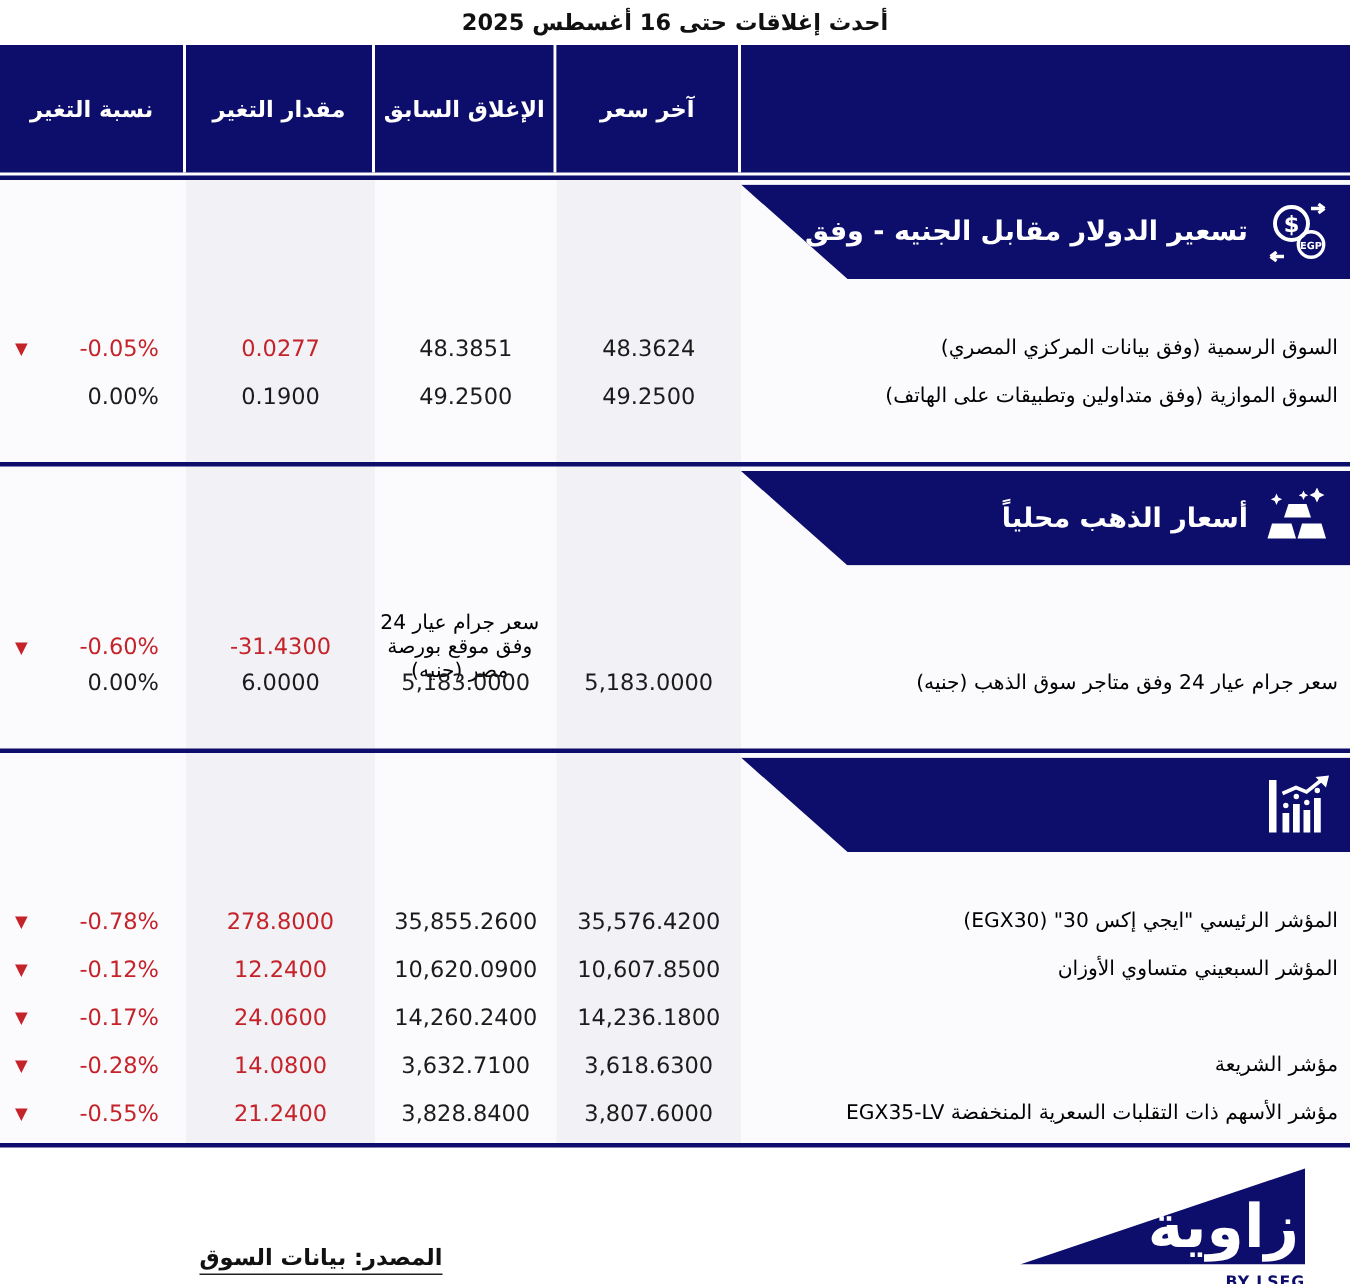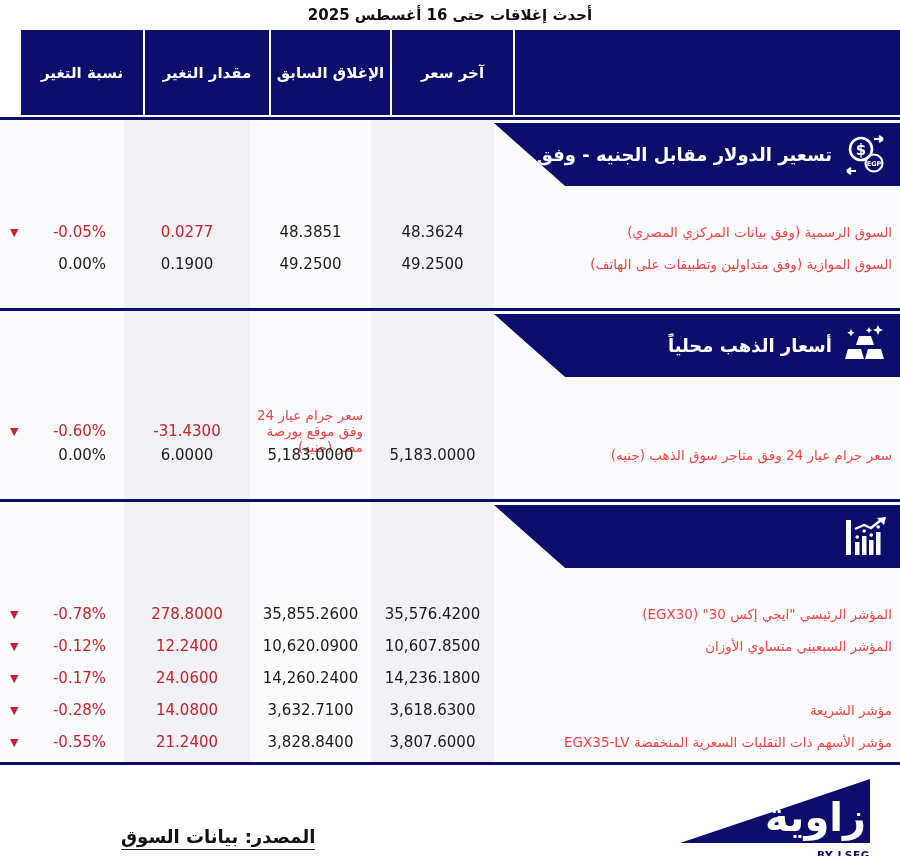--- a/index.html
+++ b/index.html
@@ -7,21 +7,21 @@
     --red:#c5232a;
     --col-light:#fbfbfd;
     --col-shade:#f1f1f6;
     --c1:124px; --c2:126px; --c3:121px; --c4:123px;
   }
   *{margin:0;padding:0;box-sizing:border-box;}
   html,body{background:#fff;}
   body{width:900px;height:856px;overflow:hidden;font-family:"DejaVu Sans","Liberation Sans",sans-serif;position:relative;}
   .top-title{height:30px;display:flex;align-items:center;justify-content:center;font-size:15px;font-weight:bold;color:#111;}
   .grid5{display:grid;grid-template-columns:var(--c1) var(--c2) var(--c3) var(--c4) 1fr;}
-  .header-grid{height:85px;margin-left:21px;}
+  .header-grid{height:85px;}
   .header-grid .hcell{background:var(--navy);color:#fff;font-size:15px;font-weight:bold;display:flex;align-items:center;justify-content:center;border-right:2px solid #fff;}
   .header-grid .hcell:last-child{border-right:none;}
   .gap2{height:2px;}
   .sep{height:3px;background:var(--navy);position:relative;z-index:2;}
   .tbody{position:relative;}
   .stripes{position:absolute;inset:0;z-index:0;}
   .stripe{position:absolute;top:0;bottom:0;}
   .st1{left:0;width:124px;background:var(--col-light);}
   .st2{left:124px;width:126px;background:var(--col-shade);}
   .st3{left:250px;width:121px;background:var(--col-light);}
@@ -32,25 +32,25 @@
           clip-path:polygon(0 0,100% 0,100% 100%,17.5% 100%);
           direction:rtl;display:flex;align-items:center;gap:10px;padding-right:12px;}
   .b-title{color:#fff;font-size:18px;font-weight:bold;white-space:nowrap;}
   .b-icon{display:flex;align-items:center;}
   .rows{padding:30px 0 28px;}
   .rows-last{padding:30px 0 4px;}
   .row{height:32px;align-items:center;}
   .cell{display:flex;align-items:center;height:100%;font-size:15px;color:#1b1b1b;}
   .c-pct{justify-content:space-between;padding:0 18px 0 10px;}
   .c-mid{justify-content:center;}
-  .c-label{direction:rtl;justify-content:flex-start;text-align:right;padding-right:8px;font-size:13.5px;color:#ef4444;}
+  .c-label{direction:rtl;justify-content:flex-start;text-align:center;padding-right:8px;font-size:13.5px;color:#000000;}
   .arrow{font-size:11px;color:var(--red);width:14px;}
   .red{color:var(--red);}
   .footer{position:relative;height:91px;}
-  .source{position:absolute;left:121px;bottom:6px;font-size:18px;font-weight:bold;color:#111;
+  .source{position:absolute;left:133px;bottom:6px;font-size:15px;font-weight:bold;color:#111;
           border-bottom:1.5px solid #222;padding-bottom:2px;direction:rtl;}
   .logo{position:absolute;right:30px;top:12px;text-align:right;}
   .logo-sub{font-size:10.5px;font-weight:bold;color:var(--navy);letter-spacing:0.6px;margin-top:2px;}
 </style>
 </head>
 <body>
 
 <div class="top-title" dir="rtl">أحدث إغلاقات حتى 16 أغسطس 2025</div>
 
 <div class="header-grid grid5">

